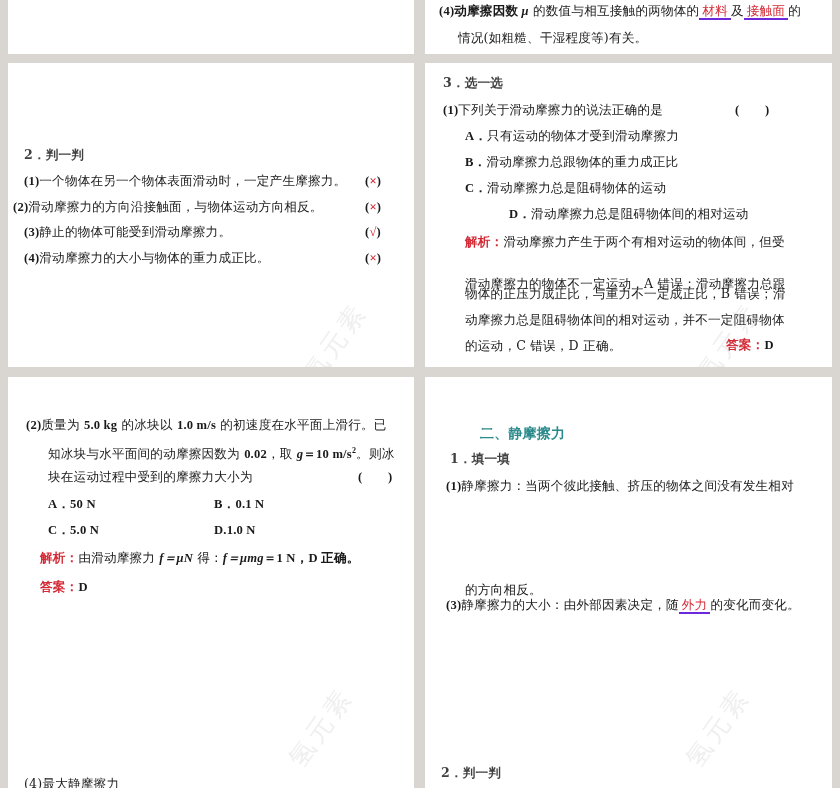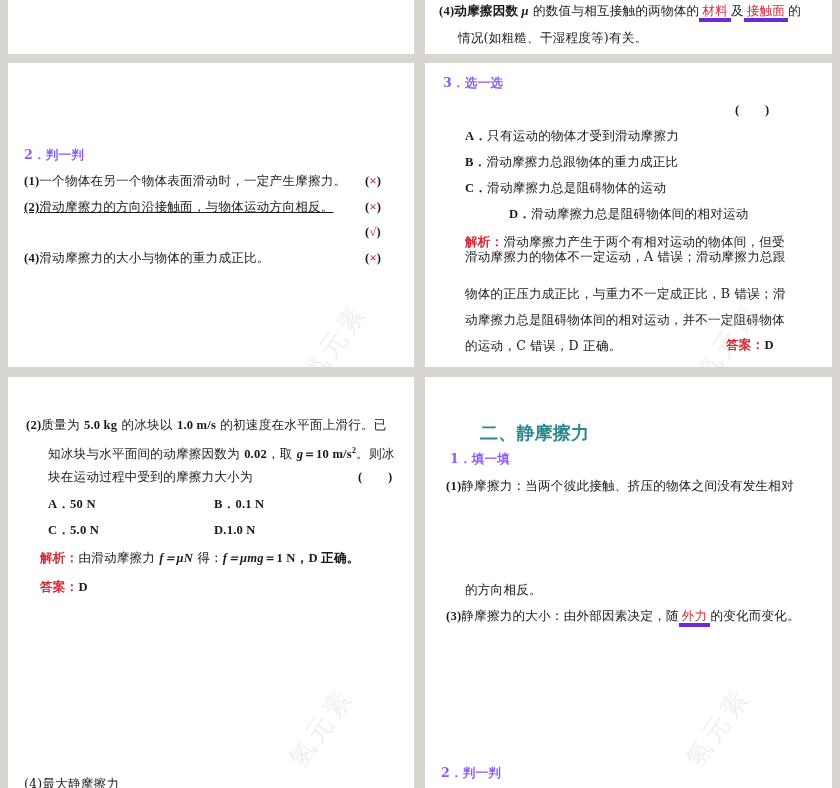--- a/index.html
+++ b/index.html
@@ -24,26 +24,26 @@
 
     .line {
       position: absolute;
       font-size: 12.6px;
       line-height: 16px;
       white-space: nowrap;
       letter-spacing: 0.2px;
     }
     .bold-lat { font-family: "Liberation Serif", serif; font-weight: bold; }
     .it { font-family: "Liberation Serif", serif; font-style: italic; font-weight: bold; }
-    .sub-title { color: #8b5cf6; font-weight: bold; font-size: 12.6px; }
-    .sec-title { color: #2b8a8c; font-weight: bold; font-size: 18px; }
+    .sub-title { color: #404040; font-weight: bold; font-size: 12.6px; }
+    .sec-title { color: #2b8a8c; font-weight: bold; font-size: 14px; }
     .red-b { color: #d42a36; font-weight: bold; }
     .blank {
       color: #d42a36;
-      border-bottom: 4px solid #6d28d9;
+      border-bottom: 2px solid #6d28d9;
       padding: 0 3px;
       display: inline-block;
       line-height: 15px;
     }
     .mark { color: #d42a36; }
     .paren { font-family: "Liberation Serif", serif; font-weight: bold; }
     .wm {
       position: absolute;
       font-size: 26px;
       color: rgba(180,180,180,0.22);
@@ -65,46 +65,52 @@
   <div class="line" style="left:33px; top:40px;">情况(如粗糙、干湿程度等)有关。</div>
 </div>
 
 <div class="card col-l row2">
   <div class="line sub-title" style="left:16px; top:84px;">2．判一判</div>
   <div class="line" style="left:16px; top:110px;">
     <span class="bold-lat">(1)</span><span>一个物体在另一个物体表面滑动时，一定产生摩擦力。</span>
   </div>
   <div class="line paren" style="left:357px; top:110px;">(<span class="mark">×</span>)</div>
 
-  <div class="line" style="left:16px; top:136px;text-decoration:underline;">
+  <div class="line" style="left:5px; top:136px;">
     <span class="bold-lat">(2)</span><span>滑动摩擦力的方向沿接触面，与物体运动方向相反。</span>
   </div>
   <div class="line paren" style="left:357px; top:136px;">(<span class="mark">×</span>)</div>
 
+  <div class="line" style="left:16px; top:161px;">
+    <span class="bold-lat">(3)</span><span>静止的物体可能受到滑动摩擦力。</span>
+  </div>
   <div class="line paren" style="left:357px; top:161px;">(<span class="mark">√</span>)</div>
 
   <div class="line" style="left:16px; top:187px;">
     <span class="bold-lat">(4)</span><span>滑动摩擦力的大小与物体的重力成正比。</span>
   </div>
   <div class="line paren" style="left:357px; top:187px;">(<span class="mark">×</span>)</div>
 
   <div class="wm" style="left:282px; top:262px;">氢元素</div>
 </div>
 
 <div class="card col-r row2">
   <div class="line sub-title" style="left:18px; top:12px;">3．选一选</div>
+  <div class="line" style="left:18px; top:39px;">
+    <span class="bold-lat">(1)</span><span>下列关于滑动摩擦力的说法正确的是</span>
+  </div>
   <div class="line paren" style="left:310px; top:39px;">(　　)</div>
 
   <div class="line" style="left:40px; top:91px;"><span class="bold-lat">B．</span><span>滑动摩擦力总跟物体的重力成正比</span></div>
   <div class="line" style="left:40px; top:65px;"><span class="bold-lat">A．</span><span>只有运动的物体才受到滑动摩擦力</span></div>
   <div class="line" style="left:40px; top:117px;"><span class="bold-lat">C．</span><span>滑动摩擦力总是阻碍物体的运动</span></div>
   <div class="line" style="left:40px; top:143px;margin-left:44px;"><span class="bold-lat">D．</span><span>滑动摩擦力总是阻碍物体间的相对运动</span></div>
 
   <div class="line" style="left:40px; top:171px;"><span class="red-b">解析：</span><span>滑动摩擦力产生于两个有相对运动的物体间，但受</span></div>
-  <div class="line" style="left:40px; top:186px;">滑动摩擦力的物体不一定运动，A 错误；滑动摩擦力总跟</div>
+  <div class="line" style="left:40px; top:213px;">滑动摩擦力的物体不一定运动，A 错误；滑动摩擦力总跟</div>
   <div class="line" style="left:40px; top:223px;">物体的正压力成正比，与重力不一定成正比，B 错误；滑</div>
   <div class="line" style="left:40px; top:249px;">动摩擦力总是阻碍物体间的相对运动，并不一定阻碍物体</div>
   <div class="line" style="left:40px; top:275px;">的运动，C 错误，D 正确。</div>
   <div class="line" style="left:301px; top:274px;"><span class="red-b">答案：</span><span class="bold-lat">D</span></div>
 
   <div class="wm" style="left:258px; top:262px;">氢元素</div>
 </div>
 
 <div class="card col-l row3">
   <div class="line" style="left:18px; top:40px;">
@@ -125,21 +131,21 @@
     <span class="red-b">解析：</span><span>由滑动摩擦力 </span><span class="it">f＝μN</span><span> 得：</span><span class="it">f＝μmg</span><span class="bold-lat">＝1 N，D 正确。</span>
   </div>
   <div class="line" style="left:32px; top:202px;"><span class="red-b">答案：</span><span class="bold-lat">D</span></div>
 </div>
 
 <div class="card col-r row3">
   <div class="line sec-title" style="left:55px; top:48px;">二、静摩擦力</div>
   <div class="line sub-title" style="left:25px; top:74px;">1．填一填</div>
   <div class="line" style="left:21px; top:101px;"><span class="bold-lat">(1)</span><span>静摩擦力：当两个彼此接触、挤压的物体之间没有发生相对</span></div>
   <div class="line" style="left:40px; top:205px;">的方向相反。</div>
-  <div class="line" style="left:21px; top:231px;"><span class="bold-lat">(3)</span><span>静摩擦力的大小：由外部因素决定，随</span><span class="blank">外力</span><span>的变化而变化。</span></div>
+  <div class="line" style="left:21px; top:220px;"><span class="bold-lat">(3)</span><span>静摩擦力的大小：由外部因素决定，随</span><span class="blank">外力</span><span>的变化而变化。</span></div>
 </div>
 
 <div class="card col-l row4">
   <div class="wm" style="left:268px; top:20px;">氢元素</div>
   <div class="line" style="left:16px; top:86px;">(4)最大静摩擦力</div>
 </div>
 <div class="card col-r row4">
   <div class="wm" style="left:248px; top:20px;">氢元素</div>
   <div class="line sub-title" style="left:16px; top:75px;">2．判一判</div>
 </div>

